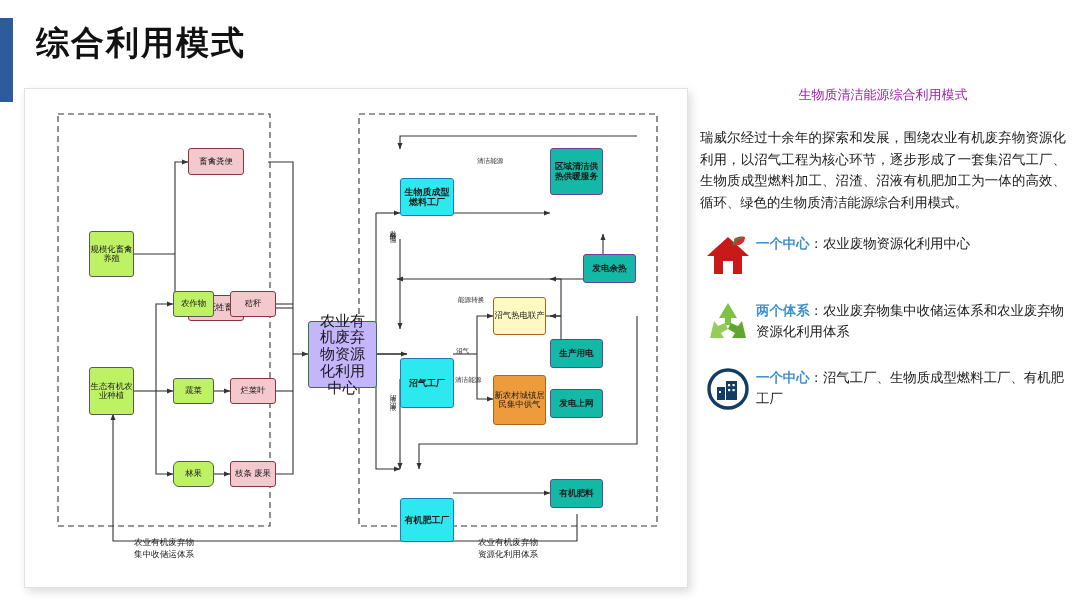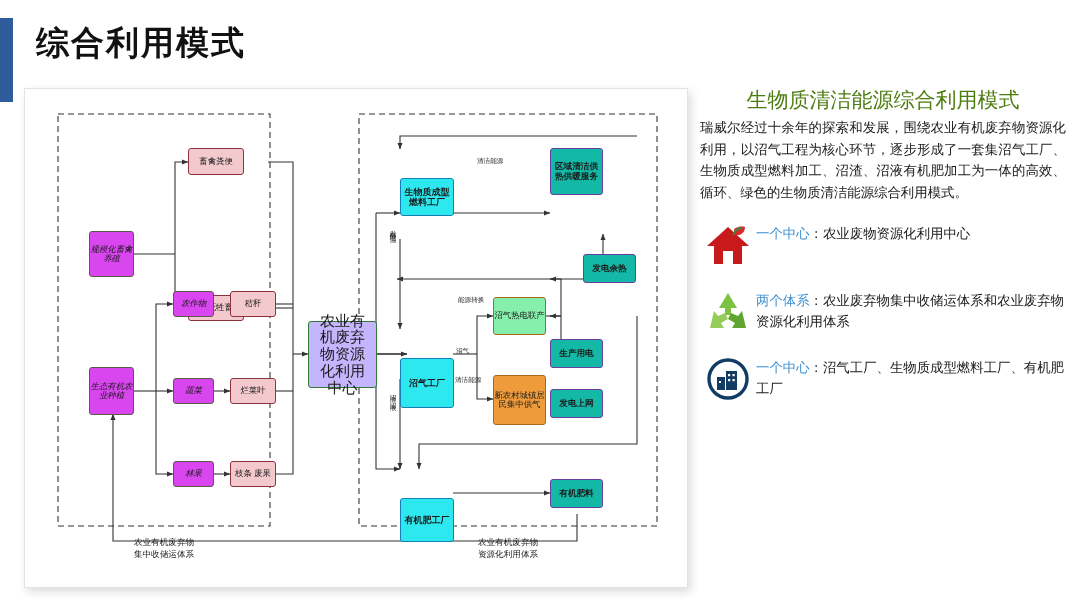--- a/index.html
+++ b/index.html
@@ -20,40 +20,40 @@
   #diagram-card{
     position:absolute;left:24px;top:88px;width:662px;height:498px;
     background:#ffffff;border:1px solid #e2e2e2;
     box-shadow:3px 4px 9px rgba(0,0,0,0.14);
   }
   #diagram-inner{position:absolute;left:0;top:0;width:662px;height:498px;}
   svg#flow{position:absolute;left:0;top:0;}
   .nd{position:absolute;box-sizing:border-box;display:flex;align-items:center;
       justify-content:center;text-align:center;line-height:1.12;
       font-size:8.4px;color:#1a1a1a;border-radius:3px;}
-  .nd.cream{background:#d946ef;border:1px solid #5b5b4a;font-style:italic;}
+  .nd.cream{background:#bef264;border:1px solid #5b5b4a;}
   .nd.pink{background:#F4C9CE;border:1px solid #8c3340;}
   .nd.green{background:#c4b5fd;border:1px solid #2f7a36;font-size:15px;}
   .nd.cyan{background:#2EE8F0;border:1px solid #1480b8;font-size:9px;font-weight:bold;margin-top:29px;}
   .nd.purple{background:#14b8a6;border:1px solid #6a3fa0;font-size:8.6px;font-weight:bold;}
-  .nd.orange-l{background:#86efac;border:1px solid #a8661f;font-size:8.4px;font-family:Liberation Serif, serif;}
+  .nd.orange-l{background:#fef9c3;border:1px solid #a8661f;font-size:8.4px;font-family:Liberation Serif, serif;}
   .nd.orange-d{background:#EE9B3C;border:1px solid #a8661f;font-size:8.4px;}
   .elab{position:absolute;font-size:6.6px;color:#222;white-space:nowrap;}
   .elab.vert{writing-mode:vertical-rl;letter-spacing:2px;white-space:normal;}
   .cap{position:absolute;font-size:8.6px;color:#1a1a1a;text-align:center;
        line-height:1.45;width:150px;}
   
   #right-panel{position:absolute;left:700px;top:86px;width:366px;}
-  #panel-title{font-size:21px;color:#4d7c0f;text-align:center;margin-bottom:3px;}
+  #panel-title{font-size:13px;color:#a21caf;text-align:center;margin-bottom:23px;}
   #panel-desc{font-size:13.4px;color:#1a1a1a;line-height:1.62;text-align:justify;}
   .bullet{display:flex;align-items:flex-start;margin-top:15px;}
   .bullet .ico{width:56px;min-width:56px;height:52px;display:flex;
        align-items:center;justify-content:center;}
   .bullet .txt{font-size:13.4px;line-height:1.6;color:#1a1a1a;padding-top:4px;}
-  .bullet .txt .k{color:#3E8FD0;font-weight:normal;text-align:center;}
+  .bullet .txt .k{color:#3E8FD0;font-weight:bold;text-align:center;}
 </style>
 </head>
 <body>
 
 <div id="accent-bar"></div>
 <div id="page-title">综合利用模式</div>
 
 <div id="diagram-card">
  <div id="diagram-inner">
 
@@ -124,21 +124,21 @@
   </svg>
 
   <div class="nd cream" style="left:64px;top:142px;width:45px;height:46px;">规模化畜禽养殖</div>
   <div class="nd cream" style="left:64px;top:278px;width:45px;height:48px;">生态有机农业种植</div>
   <div class="nd pink" style="left:163px;top:59px;width:56px;height:27px;">畜禽粪便</div>
   <div class="nd pink" style="left:163px;top:206px;width:56px;height:26px;">病死牲畜</div>
   <div class="nd cream" style="left:148px;top:202px;width:41px;height:26px;">农作物</div>
   <div class="nd pink" style="left:205px;top:202px;width:46px;height:26px;">秸秆</div>
   <div class="nd cream" style="left:148px;top:289px;width:41px;height:26px;">蔬菜</div>
   <div class="nd pink" style="left:205px;top:289px;width:46px;height:26px;">烂菜叶</div>
-  <div class="nd cream" style="left:148px;top:372px;width:41px;height:26px;">林果</div>
+  <div class="nd cream" style="left:148px;top:372px;width:41px;height:26px;border-radius:6px;">林果</div>
   <div class="nd pink" style="left:205px;top:372px;width:46px;height:26px;">枝条 废果</div>
 
   <div class="nd green" style="left:283px;top:232px;width:69px;height:67px;padding:0 4px;">农业有机废弃物资源化利用中心</div>
 
   <div class="nd cyan" style="left:375px;top:60px;width:54px;height:38px;">生物质成型燃料工厂</div>
   <div class="nd cyan" style="left:375px;top:240px;width:54px;height:50px;text-align:center;">沼气工厂</div>
   <div class="nd cyan" style="left:375px;top:380px;width:54px;height:44px;">有机肥工厂</div>
 
   <div class="nd orange-l" style="left:468px;top:208px;width:53px;height:38px;">沼气热电联产</div>
   <div class="nd orange-d" style="left:468px;top:286px;width:53px;height:50px;">新农村城镇居民集中供气</div>

